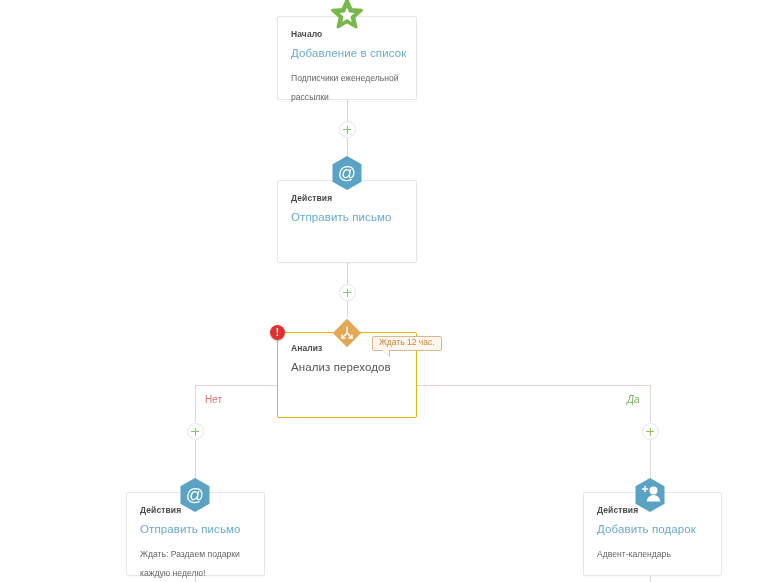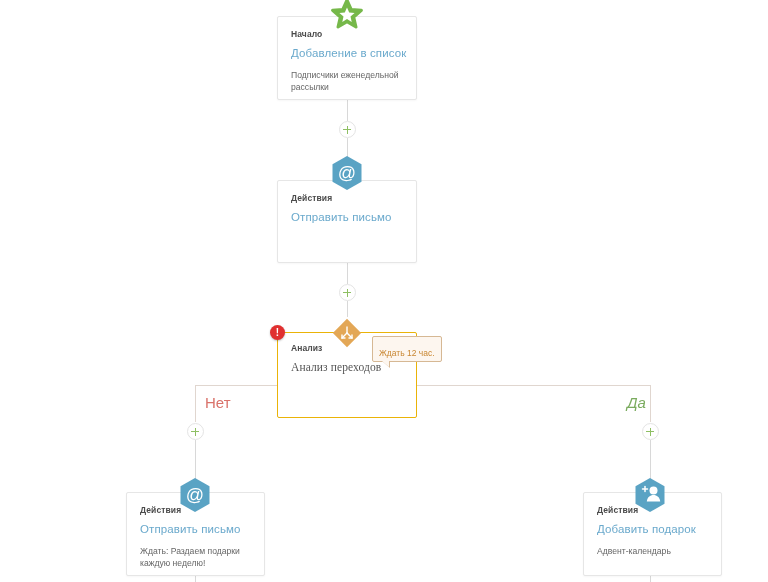--- a/index.html
+++ b/index.html
@@ -87,29 +87,28 @@
     position: absolute;
     left: 13px;
     top: 30px;
     font-size: 11.5px;
     color: #6aa9cc;
     letter-spacing: 0.1px;
   }
   .card-title.plain {
     color: #555555;
     font-size: 11.5px;
-    font-family: Liberation Serif, serif;
   }
   .card-desc {
     position: absolute;
     left: 13px;
     right: 11px;
     top: 52px;
     font-size: 8.6px;
-    line-height: 12px;
+    line-height: 19px;
     color: #666666;
   }
   .hex {
     position: absolute;
     width: 32px;
     height: 36px;
     z-index: 6;
   }
   .diamond-icon {
     position: absolute;
@@ -140,21 +139,21 @@
     color: #ffffff;
     line-height: 13px;
   }
 
   
   .tooltip {
     position: absolute;
     background: #fdf6ef;
     border: 1px solid #d6b894;
     border-radius: 2px;
-    padding: 11px 6px 3px 6px;
+    padding: 0 6px 3px 6px;
     font-size: 8.5px;
     color: #c98732;
     white-space: nowrap;
     z-index: 9;
   }
   .tooltip::after {
     content: "";
     position: absolute;
     left: 9px;
     bottom: -6px;
@@ -170,21 +169,21 @@
     bottom: -7px;
     width: 0; height: 0;
     border-left: 8px solid transparent;
     border-right: 0 solid transparent;
     border-top: 7px solid #d6b894;
   }
 
   
   .branch-label {
     position: absolute;
-    font-size: 15px;
+    font-size: 10px;
   }
   .branch-no { color: #d9726a; }
   .branch-yes { color: #7aab5e; font-style: italic; }
 </style>
 </head>
 <body>
 
 <div id="canvas">
 
   <div class="vline" style="left:347px; top:100px; height:21px;"></div>

